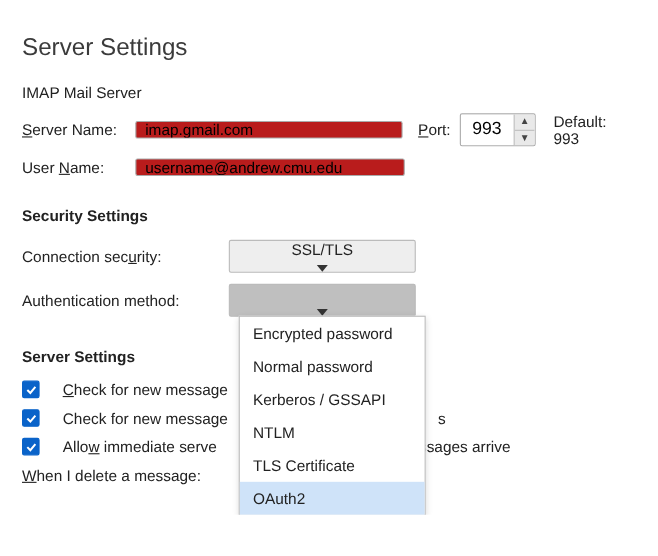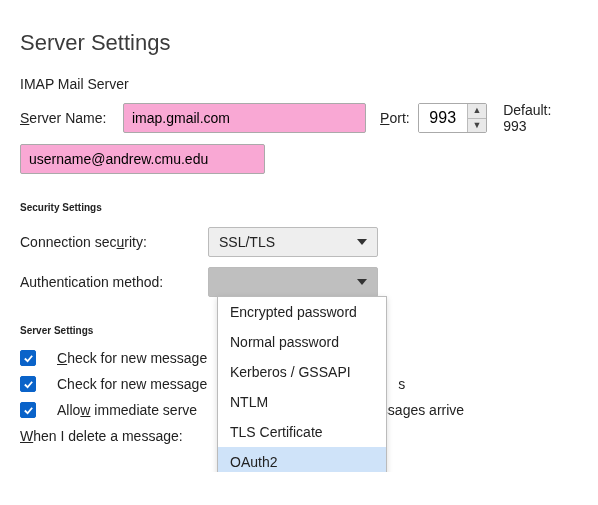--- a/index.html
+++ b/index.html
@@ -12,43 +12,43 @@
     background: #fff;
     width: 598px;
   }
   h1 {
     font-size: 22px;
     font-weight: 400;
     color: #3b3b3b;
     margin: 12px 0 20px 0;
   }
   h2 {
-    font-size: 10px;
+    font-size: 14px;
     font-weight: 600;
     color: #222;
     margin: 28px 0 14px 0;
   }
   .row {
     display: flex;
     align-items: center;
     margin-bottom: 10px;
     gap: 8px;
   }
   .label {
     min-width: 95px;
     color: #222;
   }
   .underline { text-decoration: underline; }
   .text-input {
     border: 1px solid #aaa;
     border-radius: 2px;
     padding: 5px 8px;
     font-size: 14px;
-    height: 30px;
-    background: #f9a8d4;
+    height: 16px;
+    background: #b91c1c;
   }
   .server-name-input { width: 245px; }
   .username-input { width: 245px; }
   .port-label { margin-left: 6px; }
   .port-wrap {
     display: flex;
     align-items: stretch;
     border: 1px solid #aaa;
     border-radius: 2px;
     height: 30px;
@@ -86,20 +86,21 @@
     display: flex;
     align-items: center;
     justify-content: space-between;
     border: 1px solid #bbb;
     border-radius: 2px;
     height: 30px;
     padding: 0 10px;
     width: 170px;
     background: #eee;
     cursor: pointer;
+    flex-direction: column;
   }
   .select.open { background: #bfbfbf; }
   .chev {
     width: 0; height: 0;
     border-left: 5px solid transparent;
     border-right: 5px solid transparent;
     border-top: 6px solid #333;
   }
   .auth-row { position: relative; }
   .dropdown {
@@ -160,20 +161,21 @@
     <input class="port-input" type="text" value="993" style="">
     <div class="spin">
       <button class="spin-btn">▲</button>
       <button class="spin-btn">▼</button>
     </div>
   </div>
   <span class="default-port">Default: 993</span>
 </div>
 
 <div class="row">
+  <span class="label"><span>User </span><span class="underline">N</span><span>ame:</span></span>
   <input class="text-input username-input" type="text" value="username@andrew.cmu.edu" style="">
 </div>
 
 <h2>Security Settings</h2>
 
 <div class="row">
   <span class="sec-label"><span>Connection sec</span><span class="underline">u</span><span>rity:</span></span>
   <div class="select">
     <span>SSL/TLS</span>
     <span class="chev"></span>

